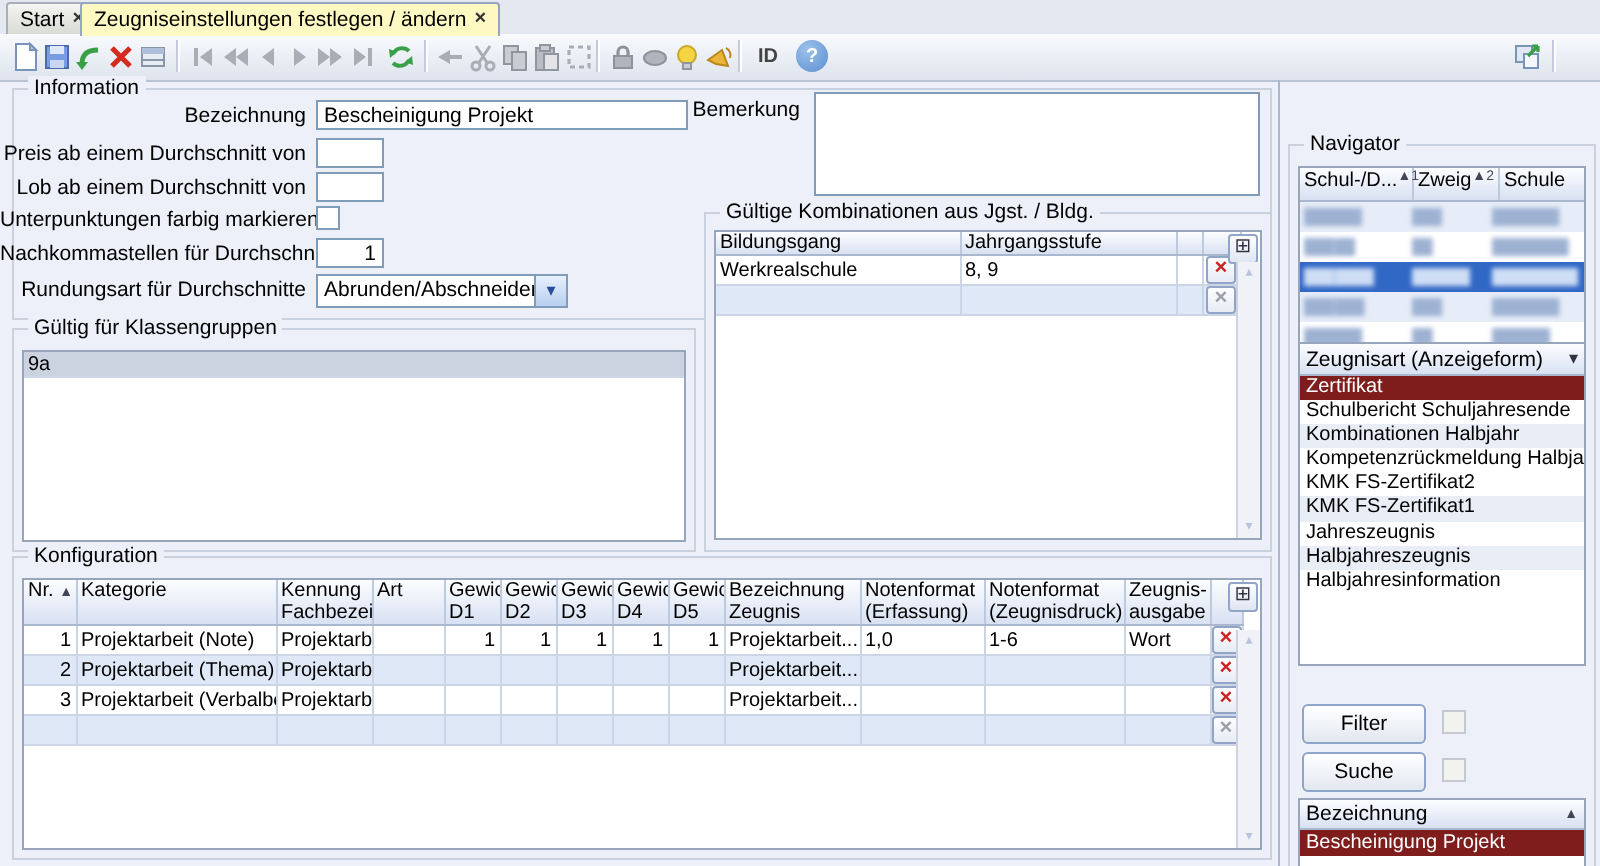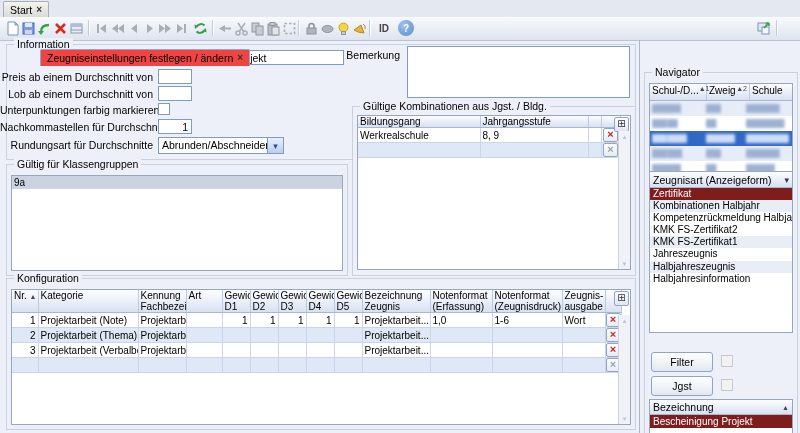--- a/index.html
+++ b/index.html
@@ -7,21 +7,21 @@
     width:800px;height:433px;position:relative;overflow:hidden;
     background:#edf0f8;color:#000;
     font-family:"Liberation Sans","DejaVu Sans",sans-serif;font-size:11px;
   }
   .abs{position:absolute;}
   
   .tabbar{left:0;top:0;width:800px;height:17px;background:#e3e8f1;border-bottom:1px solid #95a6c2;}
   .tab{position:absolute;top:1px;height:15px;display:flex;align-items:center;gap:4px;
        padding:0 6px;border:1px solid #a7aeb8;border-bottom:none;border-radius:2px 2px 0 0;font-size:10.5px;}
   .tab.inactive{background:linear-gradient(#f4f4f1,#d9dbd5);}
-  .tab.active{background:#ef4444;border-color:#95a6c2;height:16px;z-index:2;margin-top:48px;}
+  .tab.active{background:#fef9c3;border-color:#95a6c2;height:16px;z-index:2;}
   .tabclose{font-weight:bold;font-size:10px;color:#333;line-height:1;}
   
   .toolbar{left:0;top:17px;width:800px;height:23px;background:linear-gradient(#f8fafc,#dee4ee);border-bottom:1px solid #b9c3d4;}
   .tbi{position:absolute;top:3px;width:16px;height:16px;display:flex;align-items:center;justify-content:center;}
   .tbsep{position:absolute;top:3px;width:1px;height:16px;background:#c2cbda;border-right:1px solid #fff;}
   .idbtn{position:absolute;top:3px;width:20px;height:16px;display:flex;align-items:center;justify-content:center;
          font-weight:bold;font-size:10px;color:#444;}
   .helpbtn{position:absolute;top:3px;width:16px;height:16px;border-radius:50%;background:radial-gradient(circle at 35% 30%,#9cc0ea,#5b8fd0);
            color:#fff;font-weight:bold;font-size:10px;display:flex;align-items:center;justify-content:center;}
   
@@ -467,32 +467,33 @@
       <span class="ncell blur" style="flex:1">██████</span>
     </div>
   </div>
 
   <div class="tbox" style="left:4px;top:98px;width:144px;height:162px;">
     <div class="lhead">
       <span style="flex:1">Zeugnisart (Anzeigeform)</span>
       <span class="sort" style="font-size:9px;color:#334;">▾</span>
     </div>
     <div class="litem sel">Zertifikat</div>
+    <div class="litem">Schulbericht Schuljahresende</div>
     <div class="litem zebra">Kombinationen Halbjahr</div>
     <div class="litem">Kompetenzrückmeldung Halbjahr</div>
     <div class="litem">KMK FS-Zertifikat2</div>
     <div class="litem zebra">KMK FS-Zertifikat1</div>
     <div class="litem">Jahreszeugnis</div>
     <div class="litem zebra">Halbjahreszeugnis</div>
     <div class="litem">Halbjahresinformation</div>
   </div>
 
   <div class="btn" style="left:6px;top:279px;">Filter</div>
   <span class="cb disabled" style="left:76px;top:282px;"></span>
-  <div class="btn" style="left:6px;top:303px;">Jgst</div>
+  <div class="btn" style="left:6px;top:303px;">Suche</div>
   <span class="cb disabled" style="left:76px;top:306px;"></span>
 
   <div class="tbox" style="left:4px;top:326px;width:144px;height:62px;">
     <div class="lhead" style="height:14px;">
       <span style="flex:1">Bezeichnung</span>
       <span class="sort">▲</span>
     </div>
     <div class="litem sel" style="height:13px;line-height:13px;">Bescheinigung Projekt</div>
   </div>
 </div>

